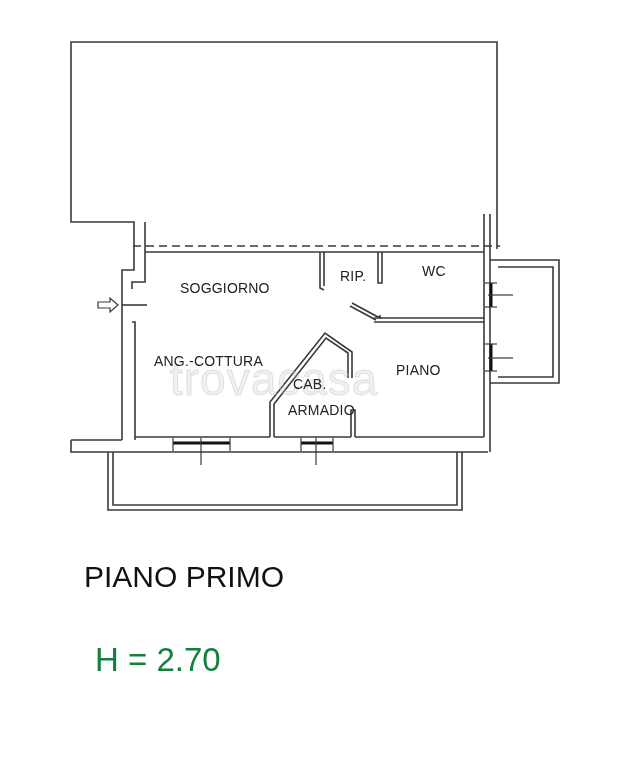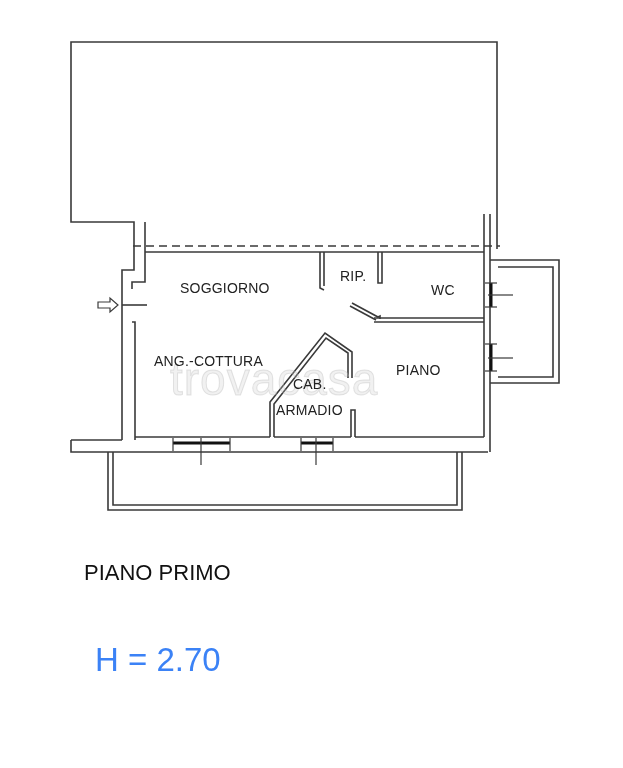--- a/index.html
+++ b/index.html
@@ -1,21 +1,21 @@
 <!DOCTYPE html>
 <html><head>
 <meta charset="utf-8">
 <style>
   html, body { margin: 0; padding: 0; background: #ffffff; }
   body { width: 623px; height: 768px; position: relative; overflow: hidden; font-family: "Liberation Sans", sans-serif; }
   #plan { position: absolute; left: 0; top: 0; width: 623px; height: 768px; }
   .room-label { position: absolute; font-size: 14px; color: #222; white-space: nowrap; letter-spacing: 0.2px; }
   .watermark { position: absolute; left: 170px; top: 352px; font-size: 46px; color: rgba(200,200,200,0.25); font-family: "Liberation Sans", sans-serif; letter-spacing: 1px; -webkit-text-stroke: 1px rgba(180,180,180,0.35); }
-  .floor-title { position: absolute; left: 84px; top: 560px; font-size: 22px; color: #111; }
-  .height-label { position: absolute; left: 95px; top: 641px; font-size: 33px; color: #3b82f6; }
+  .floor-title { position: absolute; left: 84px; top: 560px; font-size: 30px; color: #111; }
+  .height-label { position: absolute; left: 95px; top: 641px; font-size: 33px; color: #15803d; }
 </style>
 </head>
 <body>
 
 <svg id="plan" viewBox="0 0 623 768" xmlns="http://www.w3.org/2000/svg">
   <g fill="none" stroke="#3a3a3a" stroke-width="1.6">
 
     <polyline points="134,249 134,222 71,222 71,42 497,42 497,249"></polyline>
 
     <line x1="133" y1="246" x2="500" y2="246" stroke-dasharray="8,5"></line>
@@ -84,20 +84,20 @@
 
   <g fill="#fff" stroke="#3a3a3a" stroke-width="1.2">
     <polygon points="98,302 110,302 110,298 118,305 110,312 110,308 98,308"></polygon>
   </g>
 </svg>
 
 <div class="watermark">trovacasa</div>
 
 <div class="room-label" style="left:180px; top:280px;text-align:center;">SOGGIORNO</div>
 <div class="room-label" style="left:340px; top:268px;">RIP.</div>
-<div class="room-label" style="left:422px; top:282px;margin-left:9px;">WC</div>
+<div class="room-label" style="left:422px; top:263px;">WC</div>
 <div class="room-label" style="left:154px; top:353px;">ANG.-COTTURA</div>
 <div class="room-label" style="left:293px; top:376px;">CAB.</div>
-<div class="room-label" style="left:276px; top:402px;">ARMADIO</div>
+<div class="room-label" style="left:288px; top:402px;">ARMADIO</div>
 <div class="room-label" style="left:396px; top:362px;">PIANO</div>
 
 <div class="floor-title">PIANO PRIMO</div>
 <div class="height-label">H = 2.70</div>
 
 </body></html>

